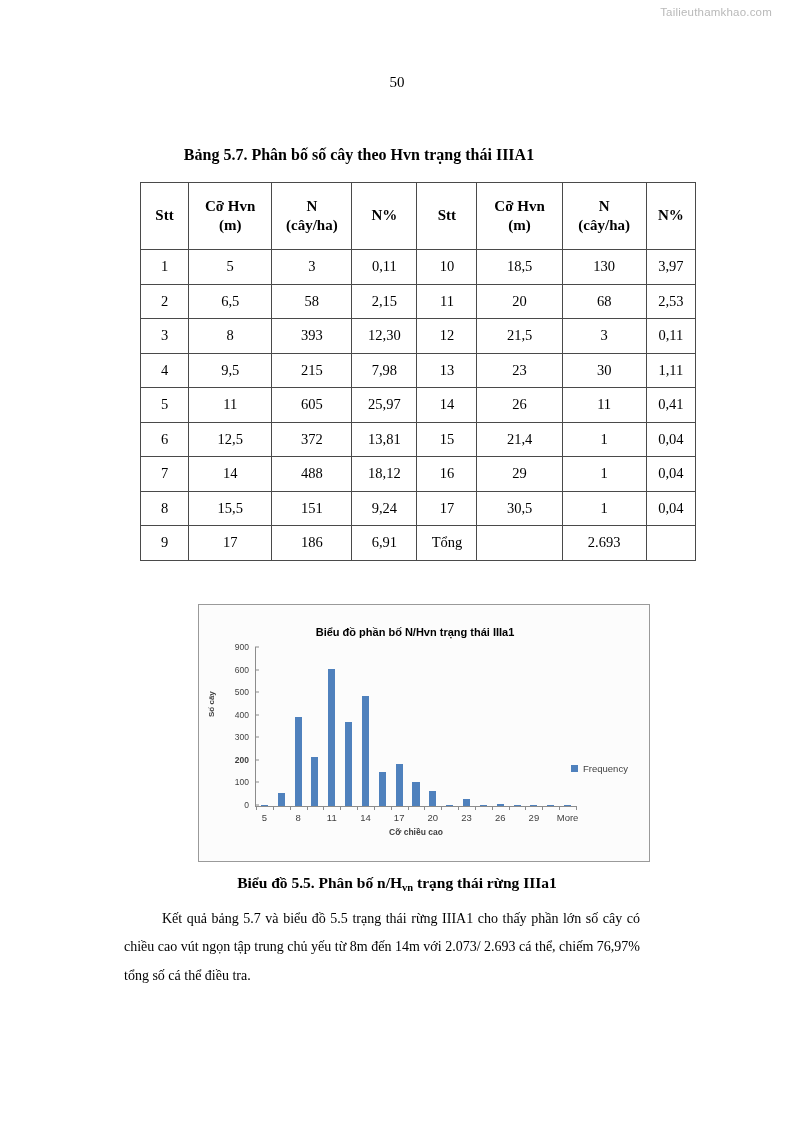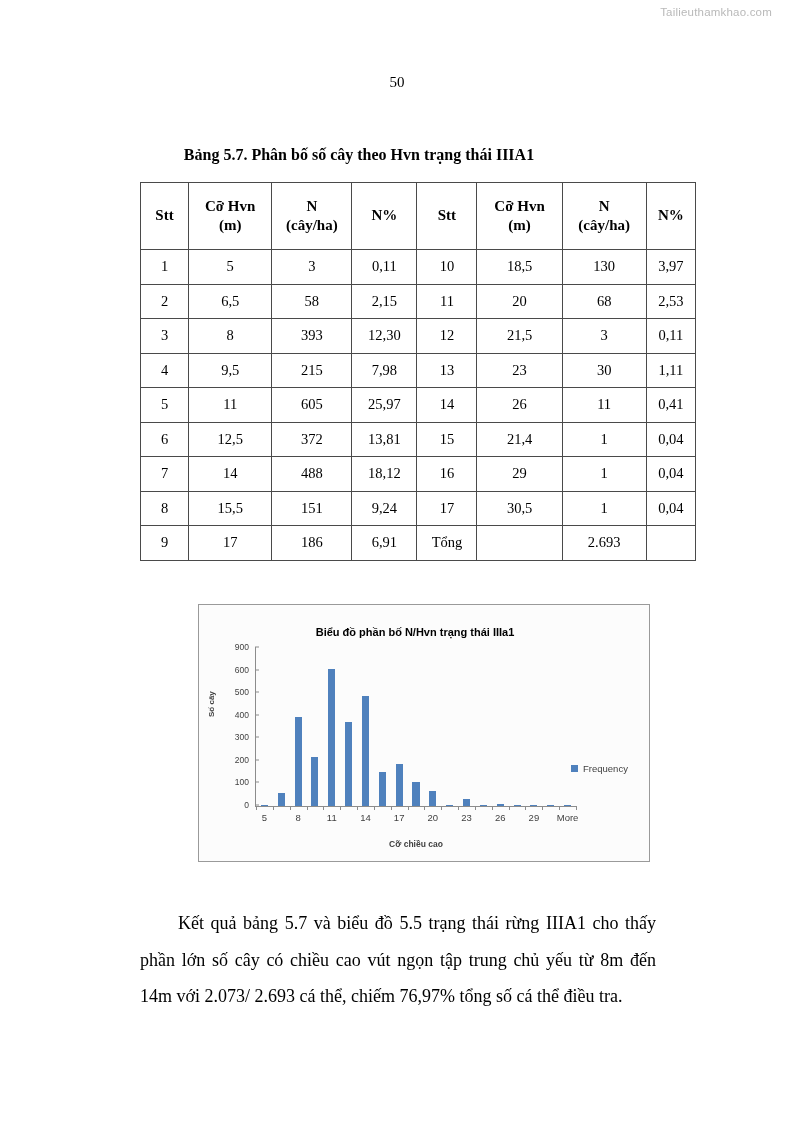--- a/index.html
+++ b/index.html
@@ -203,21 +203,20 @@
   .x-axis-title {
     position: absolute;
     top: 222px;
     left: 56px;
     width: 322px;
     text-align: center;
     font-family: "Liberation Sans", sans-serif;
     font-weight: bold;
     font-size: 8.5px;
     color: #3f3f3f;
-    margin-top: 12px;
   }
   .legend {
     position: absolute;
     top: 158px;
     left: 372px;
     display: flex;
     align-items: center;
     gap: 5px;
     font-family: "Liberation Sans", sans-serif;
     font-size: 9.5px;
@@ -246,23 +245,23 @@
     font-size: 10.5px;
     vertical-align: baseline;
     position: relative;
     top: 3px;
   }
 
   
   .body-text {
     position: absolute;
     top: 905px;
-    left: 140px;
+    left: 124px;
     width: 516px;
-    font-size: 18px;
+    font-size: 14px;
     line-height: 2.03;
     text-align: justify;
     text-indent: 38px;
     font-family: "Liberation Serif", serif;
   }
 </style>
 </head>
 <body>
 
 <div class="page">
@@ -408,21 +407,21 @@
     <div class="y-axis-title">Số cây</div>
 
     <div class="axis-line-y"></div>
     <div class="axis-line-x"></div>
 
     <div class="ylabels" id="ylabels">
         <div class="ytick" style="top: 158px;">0</div>
         <div class="ytick-mark" style="top: 158px;"></div>
         <div class="ytick" style="top: 135.429px;">100</div>
         <div class="ytick-mark" style="top: 135.429px;"></div>
-        <div class="ytick" style="top: 112.857px;">200</div>
+        <div class="ytick" style="top: 112.857px; font-weight: bold;">200</div>
         <div class="ytick-mark" style="top: 112.857px;"></div>
         <div class="ytick" style="top: 90.2857px;">300</div>
         <div class="ytick-mark" style="top: 90.2857px;"></div>
         <div class="ytick" style="top: 67.7143px;">400</div>
         <div class="ytick-mark" style="top: 67.7143px;"></div>
         <div class="ytick" style="top: 45.1429px;">500</div>
         <div class="ytick-mark" style="top: 45.1429px;"></div>
         <div class="ytick" style="top: 22.5714px;">600</div>
         <div class="ytick-mark" style="top: 22.5714px;"></div>
         <div class="ytick" style="top: 0px;">900</div>
@@ -485,16 +484,19 @@
       </div>
 
     <div class="x-axis-title">Cỡ chiều cao</div>
 
     <div class="legend">
       <span class="legend-swatch"></span>
       <span>Frequency</span>
     </div>
   </div>
 
+  <div class="chart-caption">
+    <span>Biểu đồ 5.5. Phân bố n/H</span><sub>vn</sub><span> trạng thái rừng IIIa1</span>
+  </div>
 
   <div class="body-text">Kết quả bảng 5.7 và biểu đồ 5.5 trạng thái rừng IIIA1 cho thấy phần lớn số cây có chiều cao vút ngọn tập trung chủ yếu từ 8m đến 14m với 2.073/ 2.693 cá thể, chiếm 76,97% tổng số cá thể điều tra.</div>
 
 </div>
 
 </body></html>

